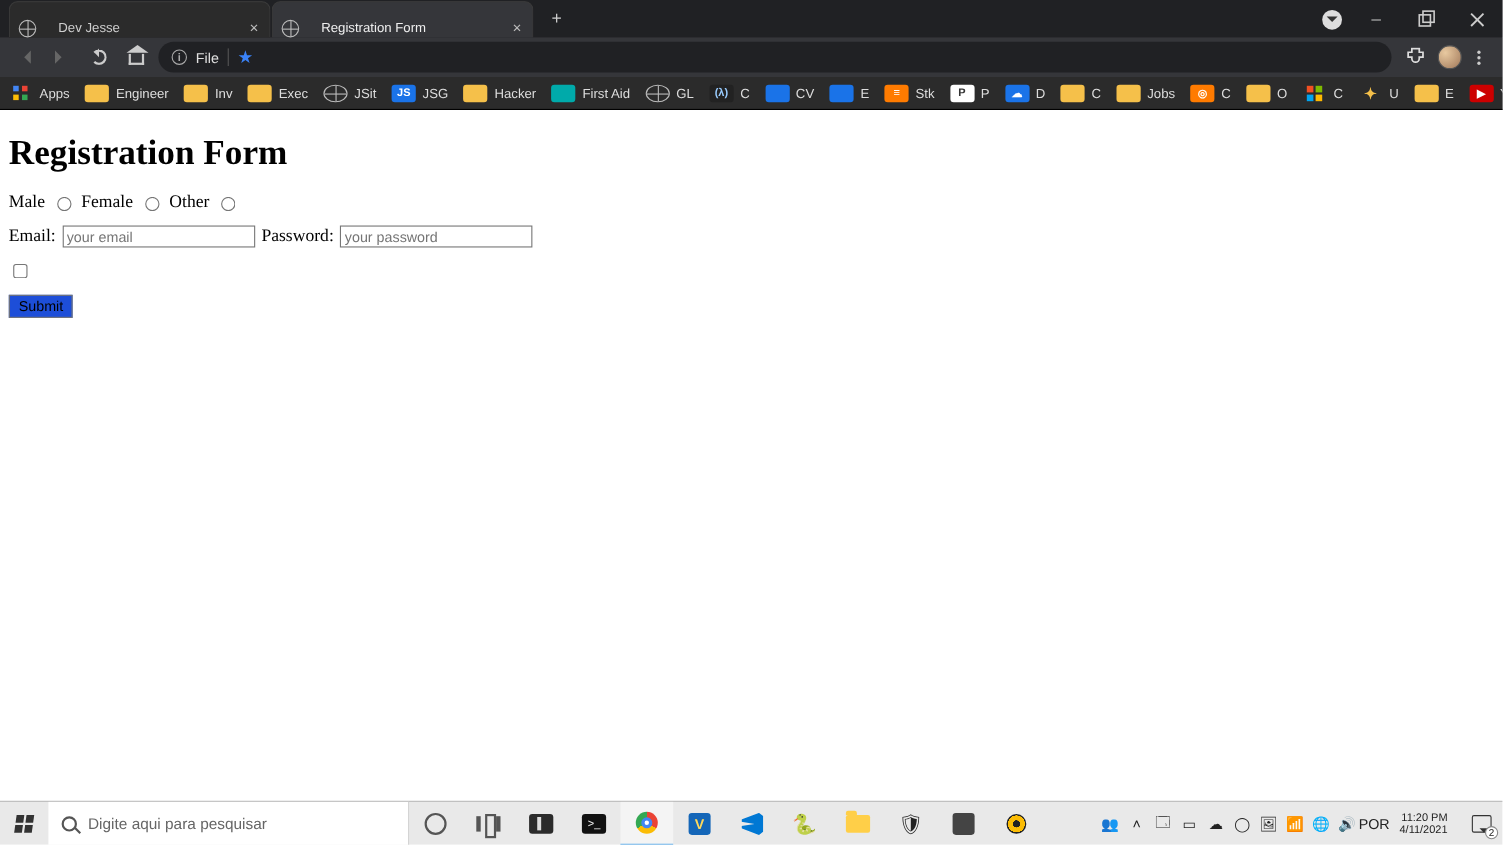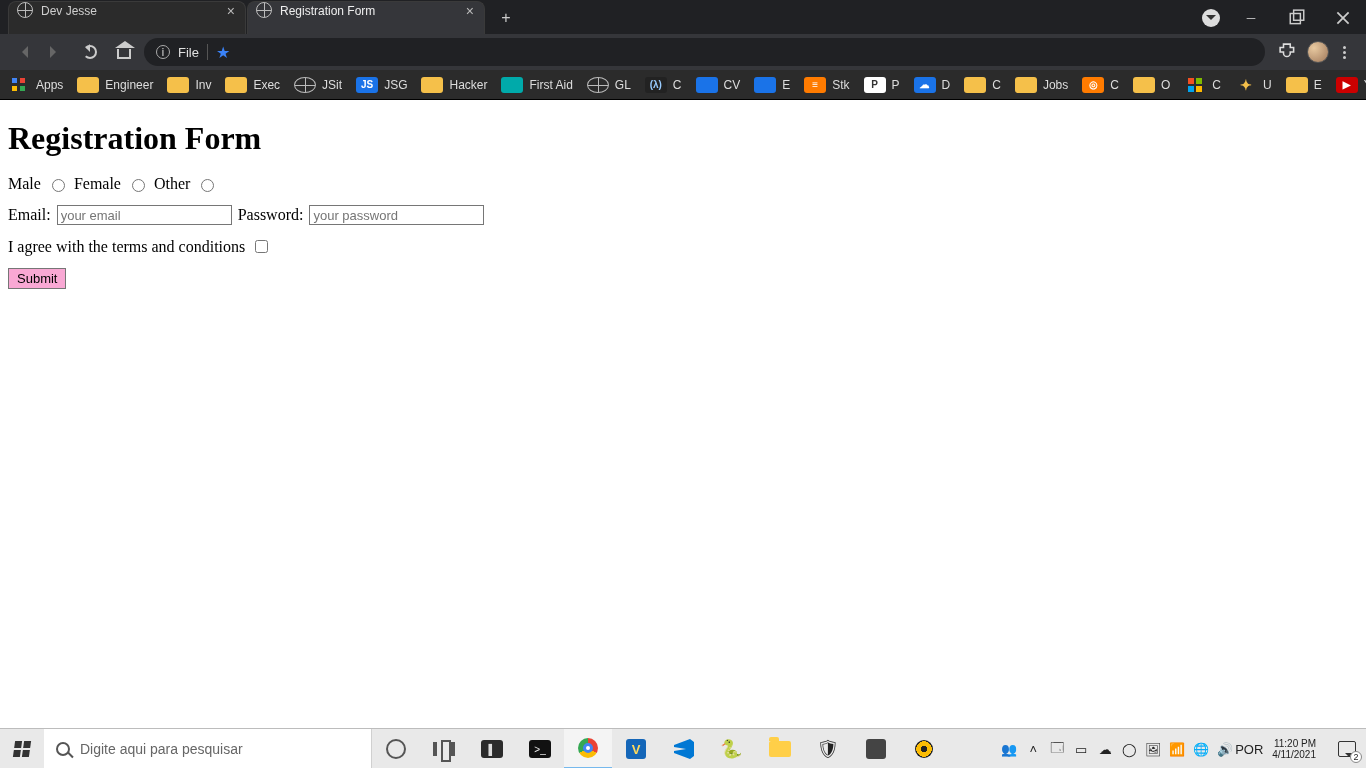--- a/index.html
+++ b/index.html
@@ -13,25 +13,25 @@
   }
 
   
   .chrome-top { background:#202124; }
   .tabstrip {
     display:flex; align-items:flex-end;
     height:34px; padding-left:8px;
     background:#202124;
   }
   .tab {
-    display:flex; align-items:flex-end;
+    display:flex; align-items:flex-start;
     height:32px; width:238px;
     border-radius:8px 8px 0 0;
     font-size:12px; color:#cfcfcf;
-    padding:16px 8px; gap:8px;
+    padding:16px 8px; gap:20px;
     background:#2b2b2b; border:1px solid #3a3a3a; border-bottom:none;
     margin-right:1px;
   }
   .tab.active { background:#35363a; color:#eee; }
   .tab .globe {
     width:16px; height:16px; border-radius:50%;
     border:1.5px solid #bbb; position:relative; flex:0 0 auto;
   }
   .tab .globe::before, .tab .globe::after {
     content:""; position:absolute; background:#bbb;
@@ -145,21 +145,21 @@
     font-family:Arial, sans-serif; font-size:13px; padding:1px 3px;
     border:1px solid #767676; height:20px; width:175px;
   }
   .page select {
     font-family:Arial, sans-serif; font-size:13px; height:20px;
     border:1px solid #767676; background:#efefef;
   }
   .page input[type=radio], .page input[type=checkbox] { width:13px; height:13px; }
   .page button.submit {
     font-family:Arial, sans-serif; font-size:13px;
-    padding:2px 8px; background:#f9a8d4; border:1px solid #767676;
+    padding:2px 8px; background:#1d4ed8; border:1px solid #767676;
   }
 
   
   .taskbar {
     position:absolute; left:0; right:0; bottom:0; height:40px;
     background:#e9e9e9; border-top:1px solid #bcbcbc;
     display:flex; align-items:flex-start; padding:0 0 0 0;
     font-family:"Segoe UI",sans-serif; color:#222;
   }
   .tb-btn { width:48px; height:40px; display:flex; align-items:center; justify-content:center; }
@@ -401,21 +401,20 @@
 
   <div class="row">
     <label>Email:</label>
     <input type="email" placeholder="your email" style="">
     <label>Password:</label>
     <input type="password" placeholder="your password" style="">
   </div>
 
 
   <div class="row">
-    <label>I agree with the terms and conditions</label>
     <input type="checkbox" style="">
   </div>
 
   <div class="row">
     <button class="submit">Submit</button>
   </div>
 </div>
 
 <div class="taskbar">
   <div class="start tb-btn">

